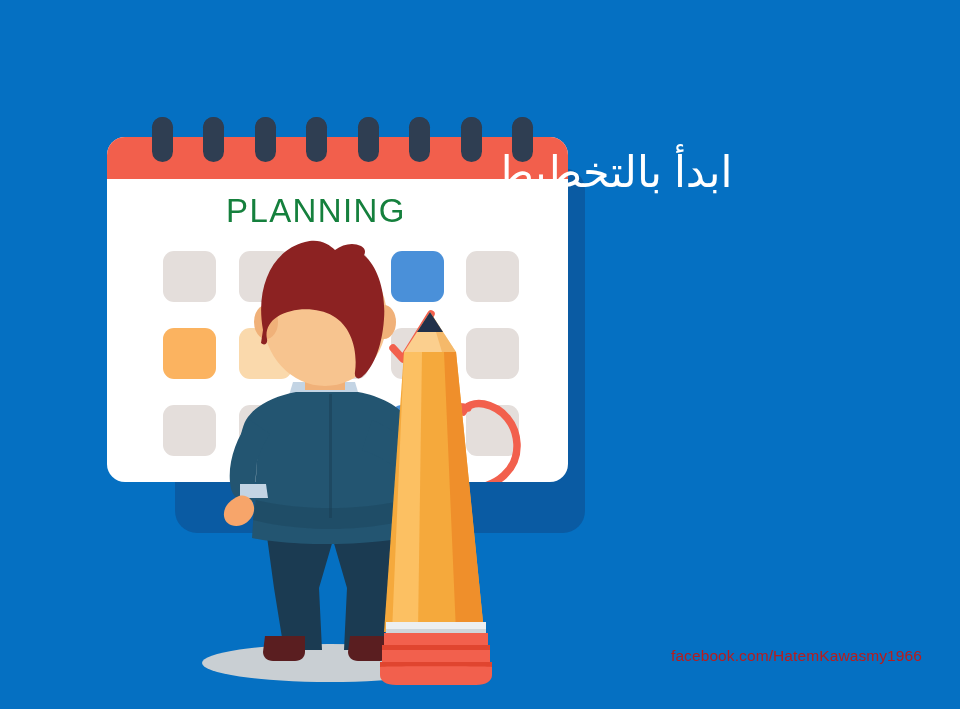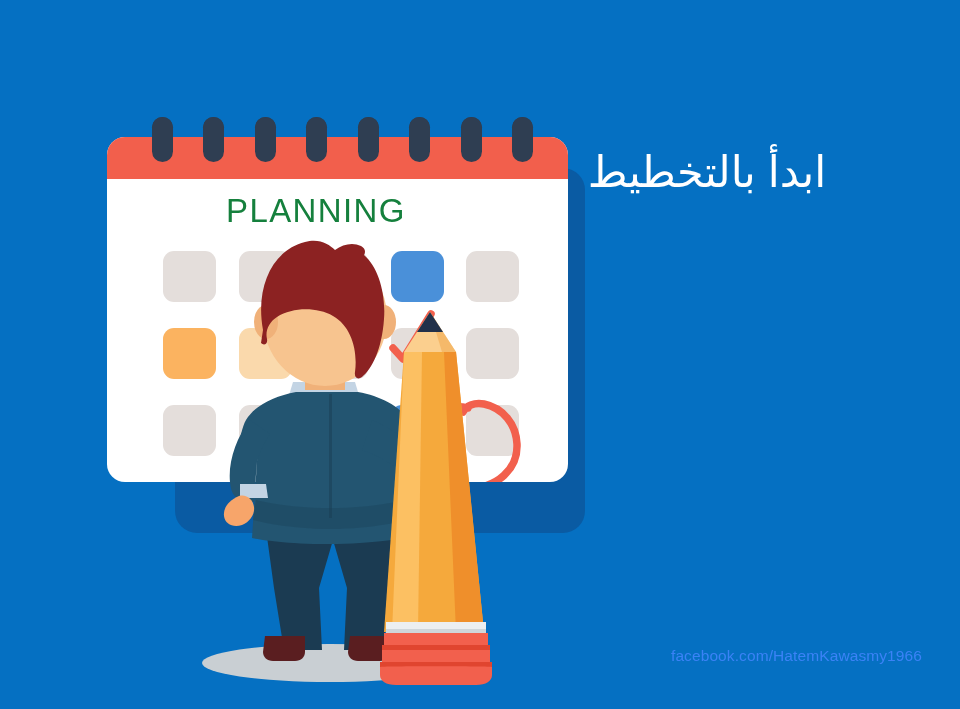--- a/index.html
+++ b/index.html
@@ -28,41 +28,41 @@
     width: 960px;
     height: 709px;
   }
 
   
   .headline {
     position: absolute;
     right: 36px;
     top: 140px;
     width: 430px;
-    text-align: center;
+    text-align: left;
     direction: rtl;
     color: #ffffff;
     font-size: 43px;
     line-height: 1.52;
     font-weight: 400;
     letter-spacing: 0px;
     white-space: nowrap;
   }
   .headline .line {
     display: block;
   }
   .headline .line-1 { padding-right: 4px; }
   .headline .line-2 { padding-right: 56px; }
 
   
   .credit {
     position: absolute;
     right: 38px;
     bottom: 44px;
-    color: #3b82f6;
+    color: #b91c1c;
     font-size: 15.5px;
     letter-spacing: 0.1px;
     white-space: nowrap;
   }
 
   
   .planning-label {
     position: absolute;
     left: 226px;
     top: 192px;

